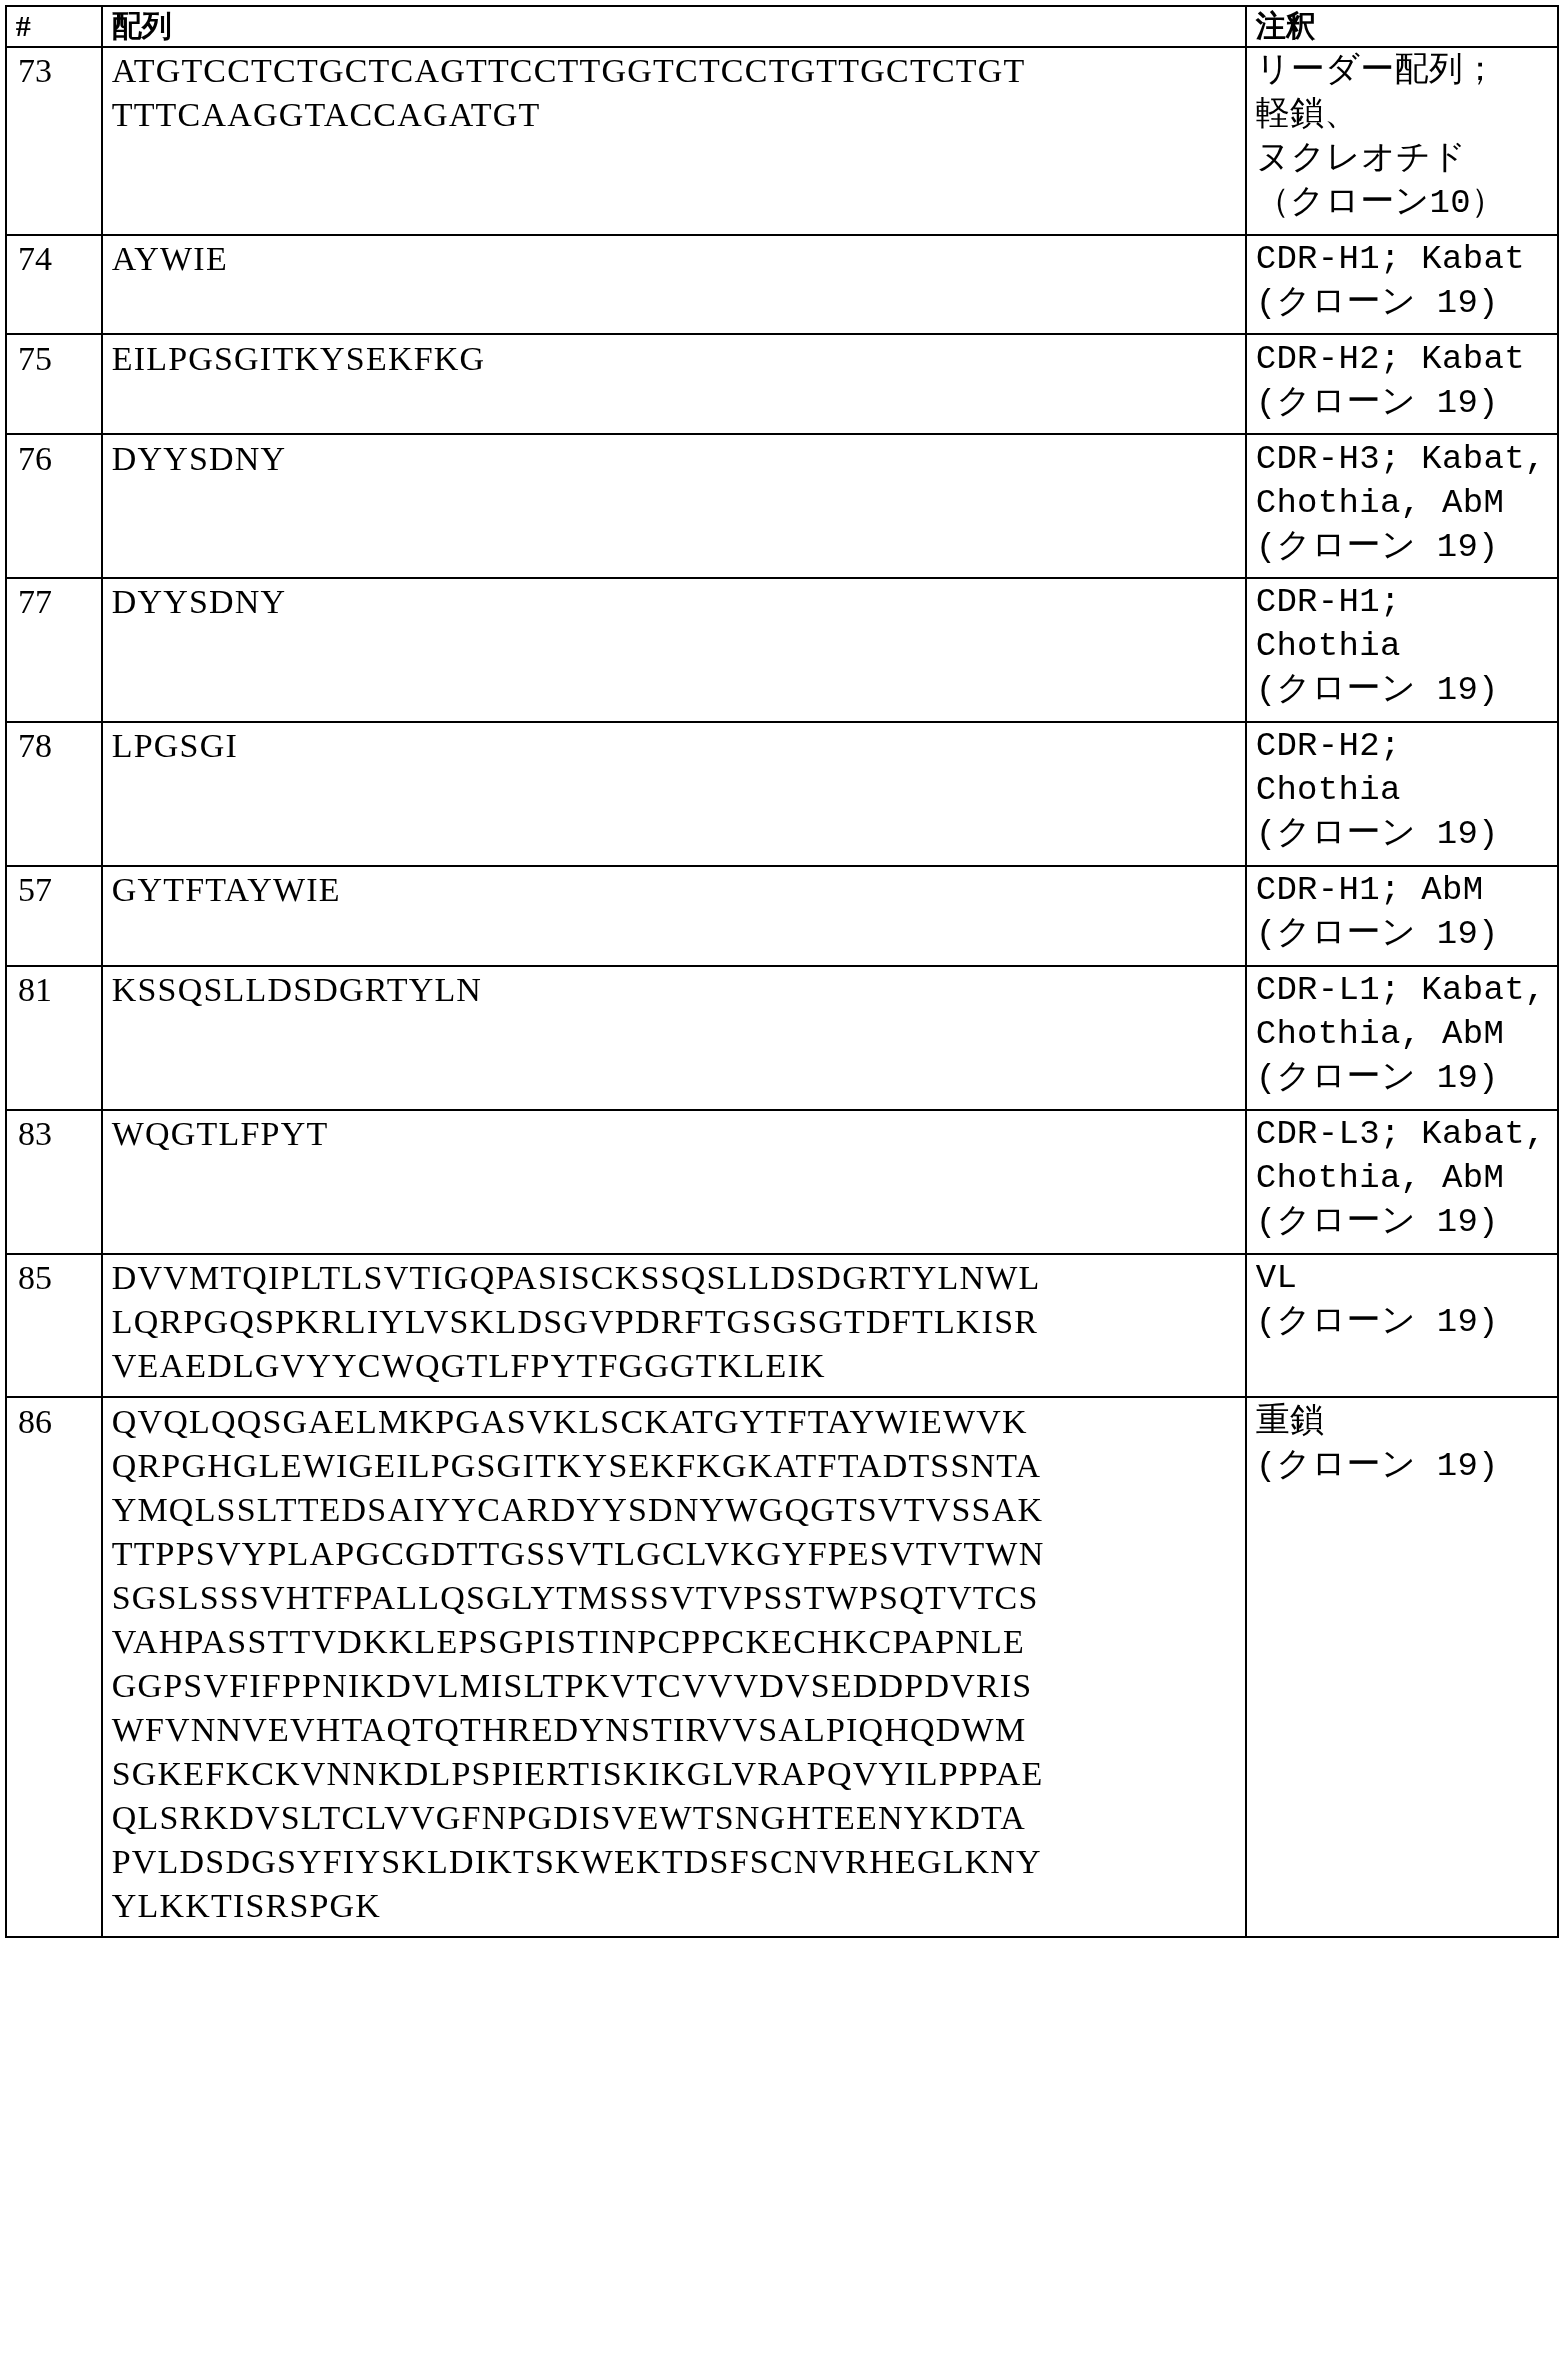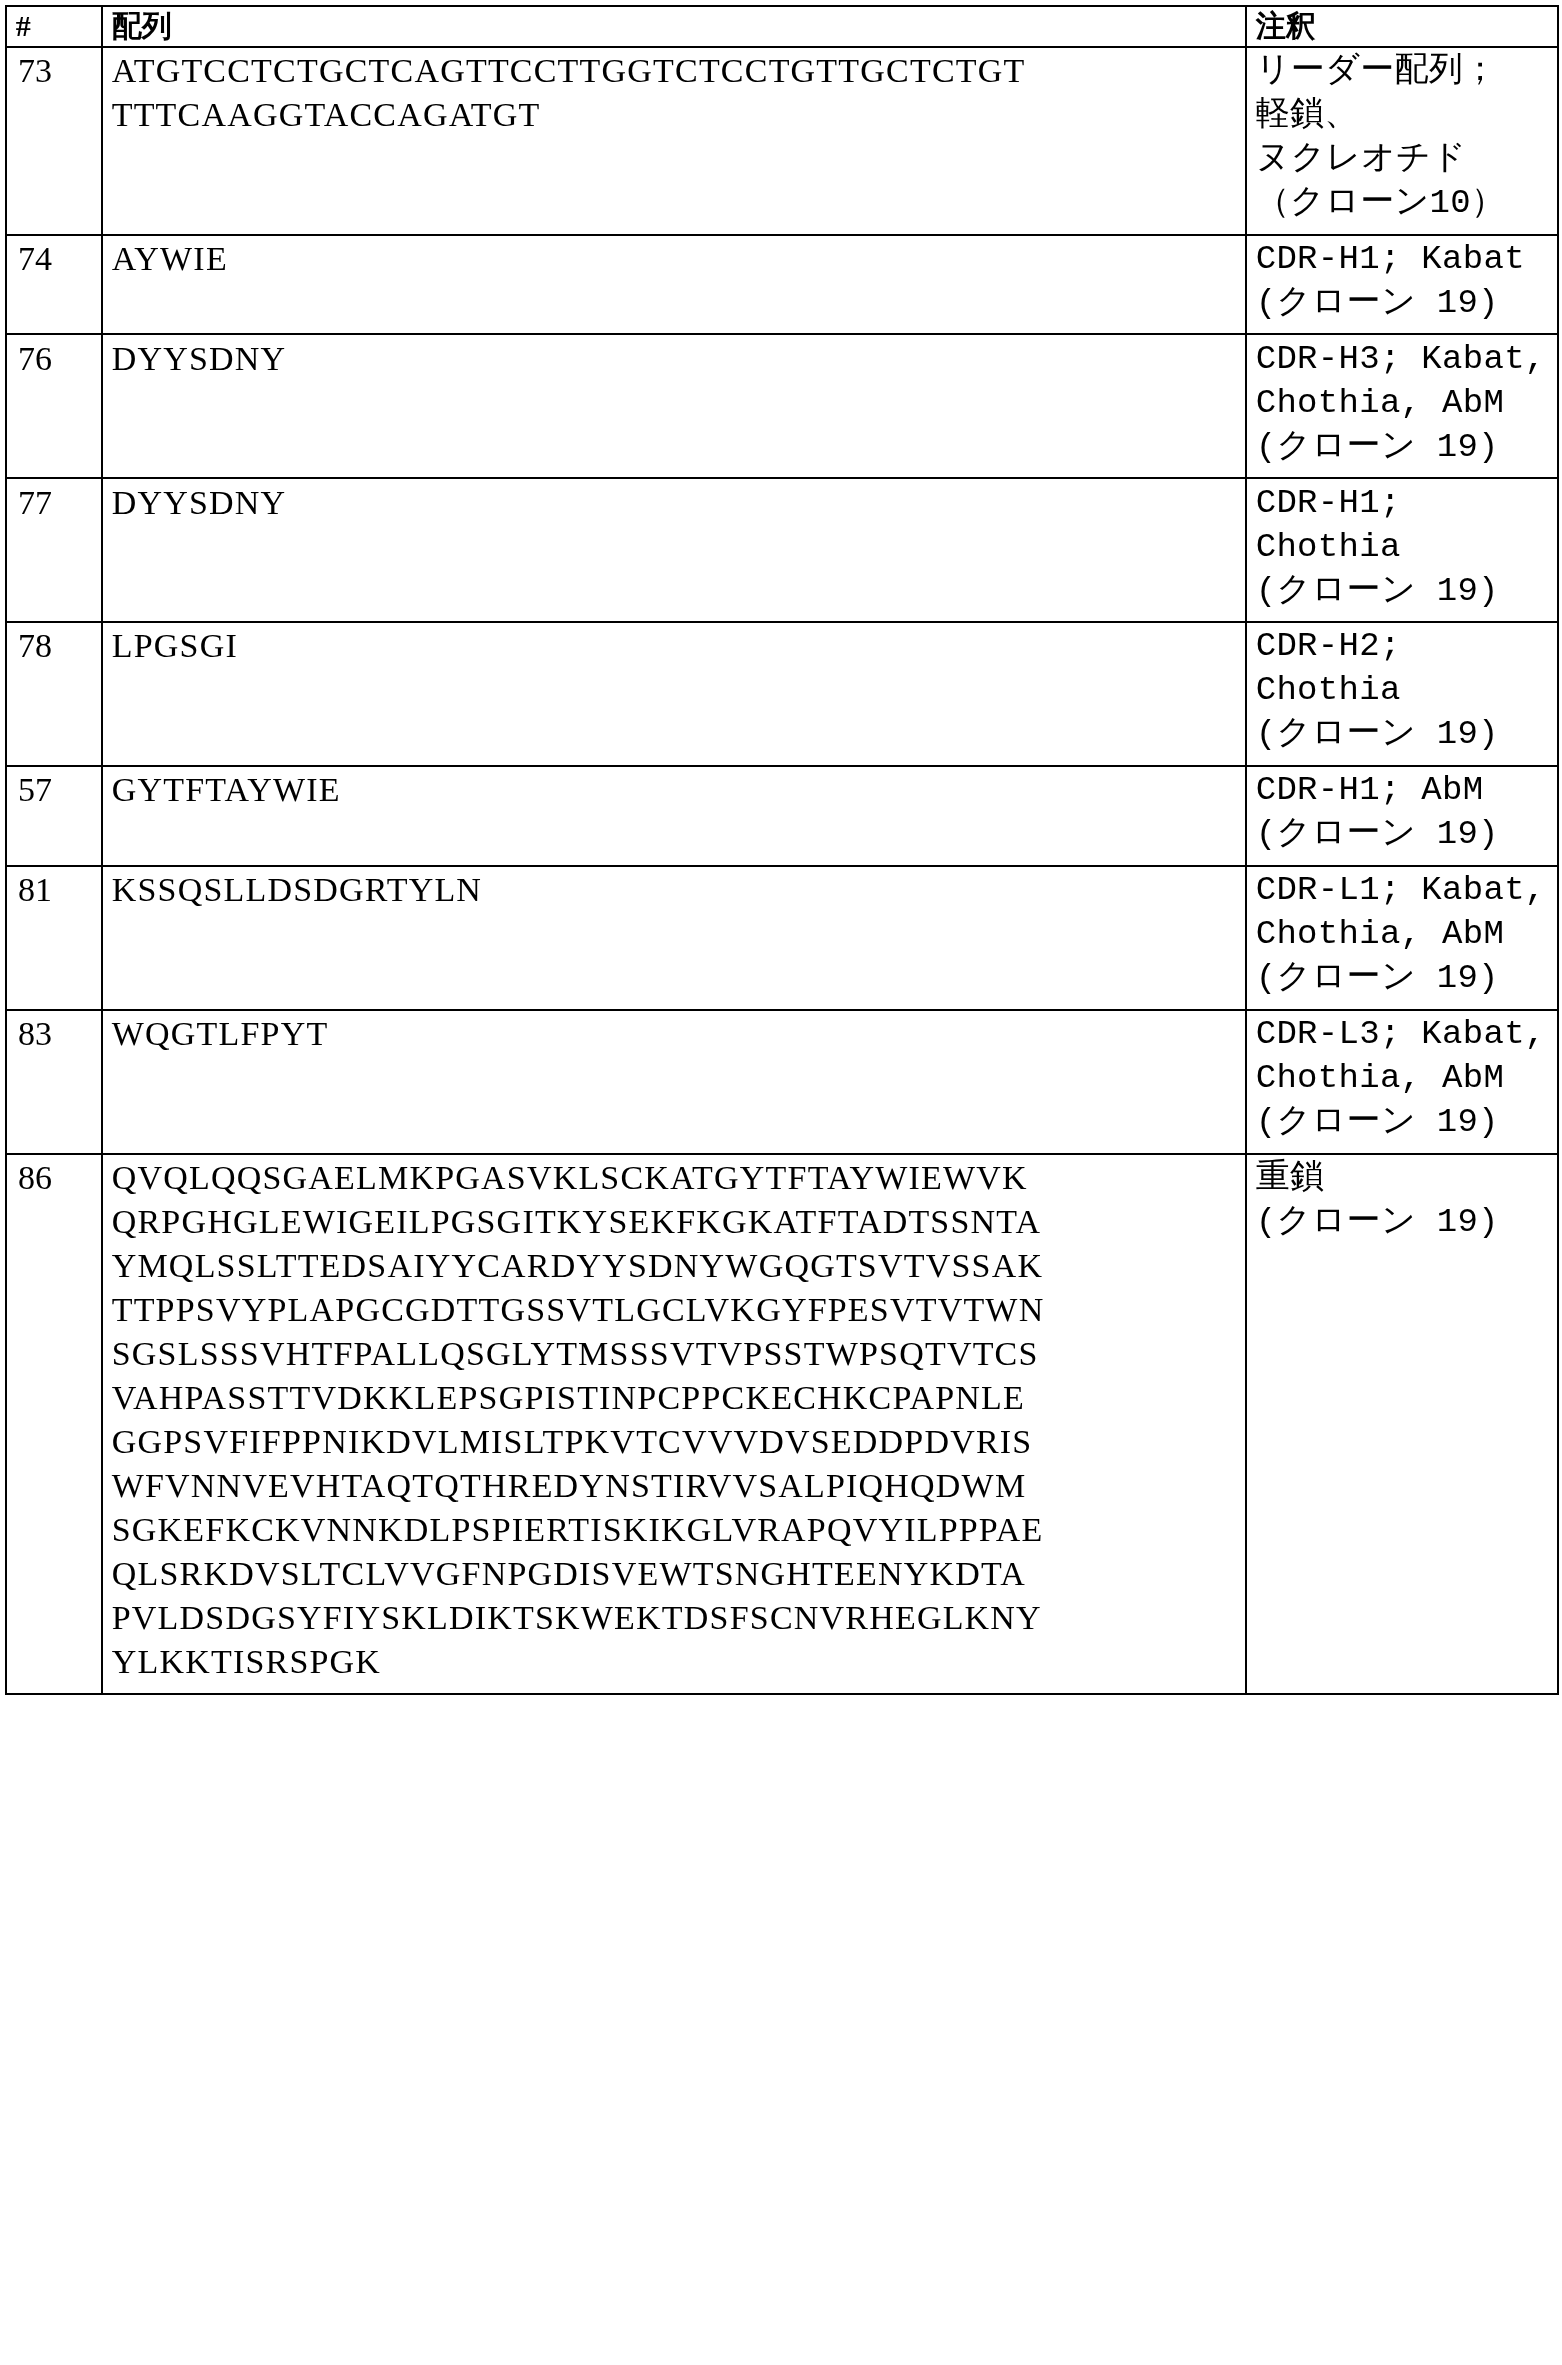--- a/index.html
+++ b/index.html
@@ -84,20 +84,26 @@
 （クローン10）</td>
   </tr>
 
   <tr>
     <td class="cell-num">74</td>
     <td class="cell-seq">AYWIE</td>
     <td class="cell-note">CDR-H1; Kabat
 (クローン 19)</td>
   </tr>
 
+  <tr>
+    <td class="cell-num">75</td>
+    <td class="cell-seq">EILPGSGITKYSEKFKG</td>
+    <td class="cell-note">CDR-H2; Kabat
+(クローン 19)</td>
+  </tr>
 
   <tr>
     <td class="cell-num">76</td>
     <td class="cell-seq">DYYSDNY</td>
     <td class="cell-note">CDR-H3; Kabat,
 Chothia, AbM
 (クローン 19)</td>
   </tr>
 
   <tr>
@@ -135,20 +141,28 @@
 
   <tr>
     <td class="cell-num">83</td>
     <td class="cell-seq">WQGTLFPYT</td>
     <td class="cell-note">CDR-L3; Kabat,
 Chothia, AbM
 (クローン 19)</td>
   </tr>
 
 
+  <tr>
+    <td class="cell-num">85</td>
+    <td class="cell-seq">DVVMTQIPLTLSVTIGQPASISCKSSQSLLDSDGRTYLNWL
+LQRPGQSPKRLIYLVSKLDSGVPDRFTGSGSGTDFTLKISR
+VEAEDLGVYYCWQGTLFPYTFGGGTKLEIK</td>
+    <td class="cell-note">VL
+(クローン 19)</td>
+  </tr>
 
   <tr>
     <td class="cell-num">86</td>
     <td class="cell-seq">QVQLQQSGAELMKPGASVKLSCKATGYTFTAYWIEWVK
 QRPGHGLEWIGEILPGSGITKYSEKFKGKATFTADTSSNTA
 YMQLSSLTTEDSAIYYCARDYYSDNYWGQGTSVTVSSAK
 TTPPSVYPLAPGCGDTTGSSVTLGCLVKGYFPESVTVTWN
 SGSLSSSVHTFPALLQSGLYTMSSSVTVPSSTWPSQTVTCS
 VAHPASSTTVDKKLEPSGPISTINPCPPCKECHKCPAPNLE
 GGPSVFIFPPNIKDVLMISLTPKVTCVVVDVSEDDPDVRIS

